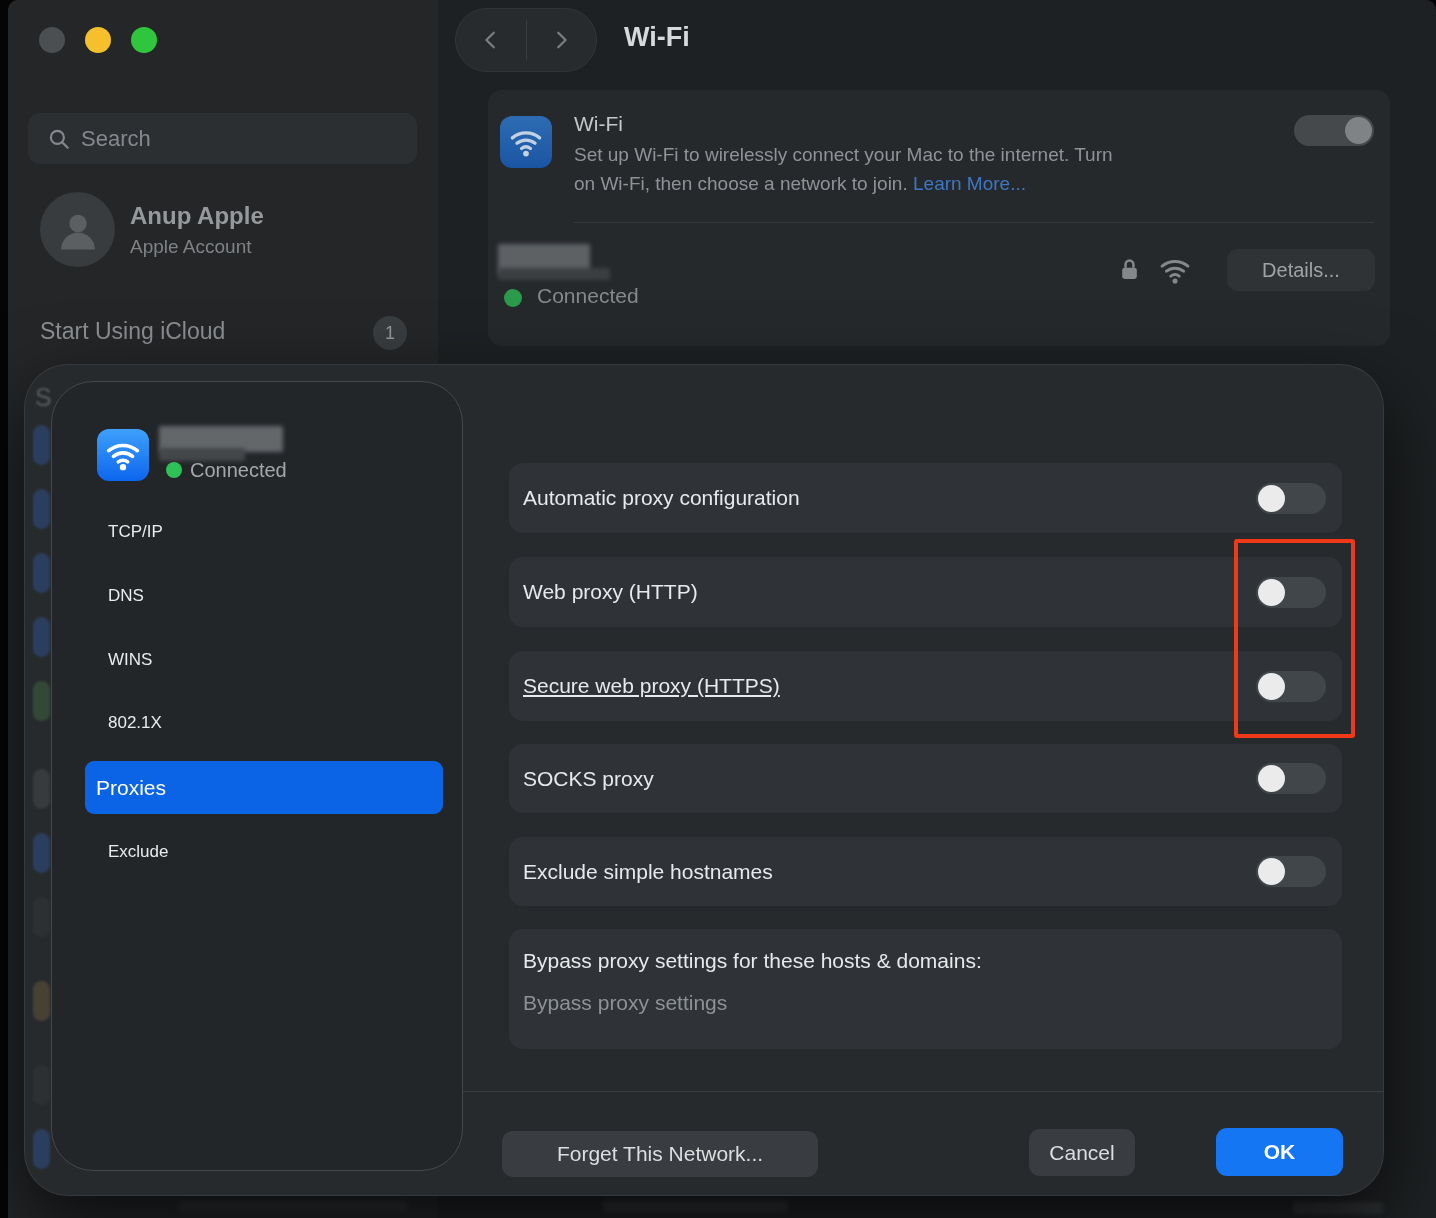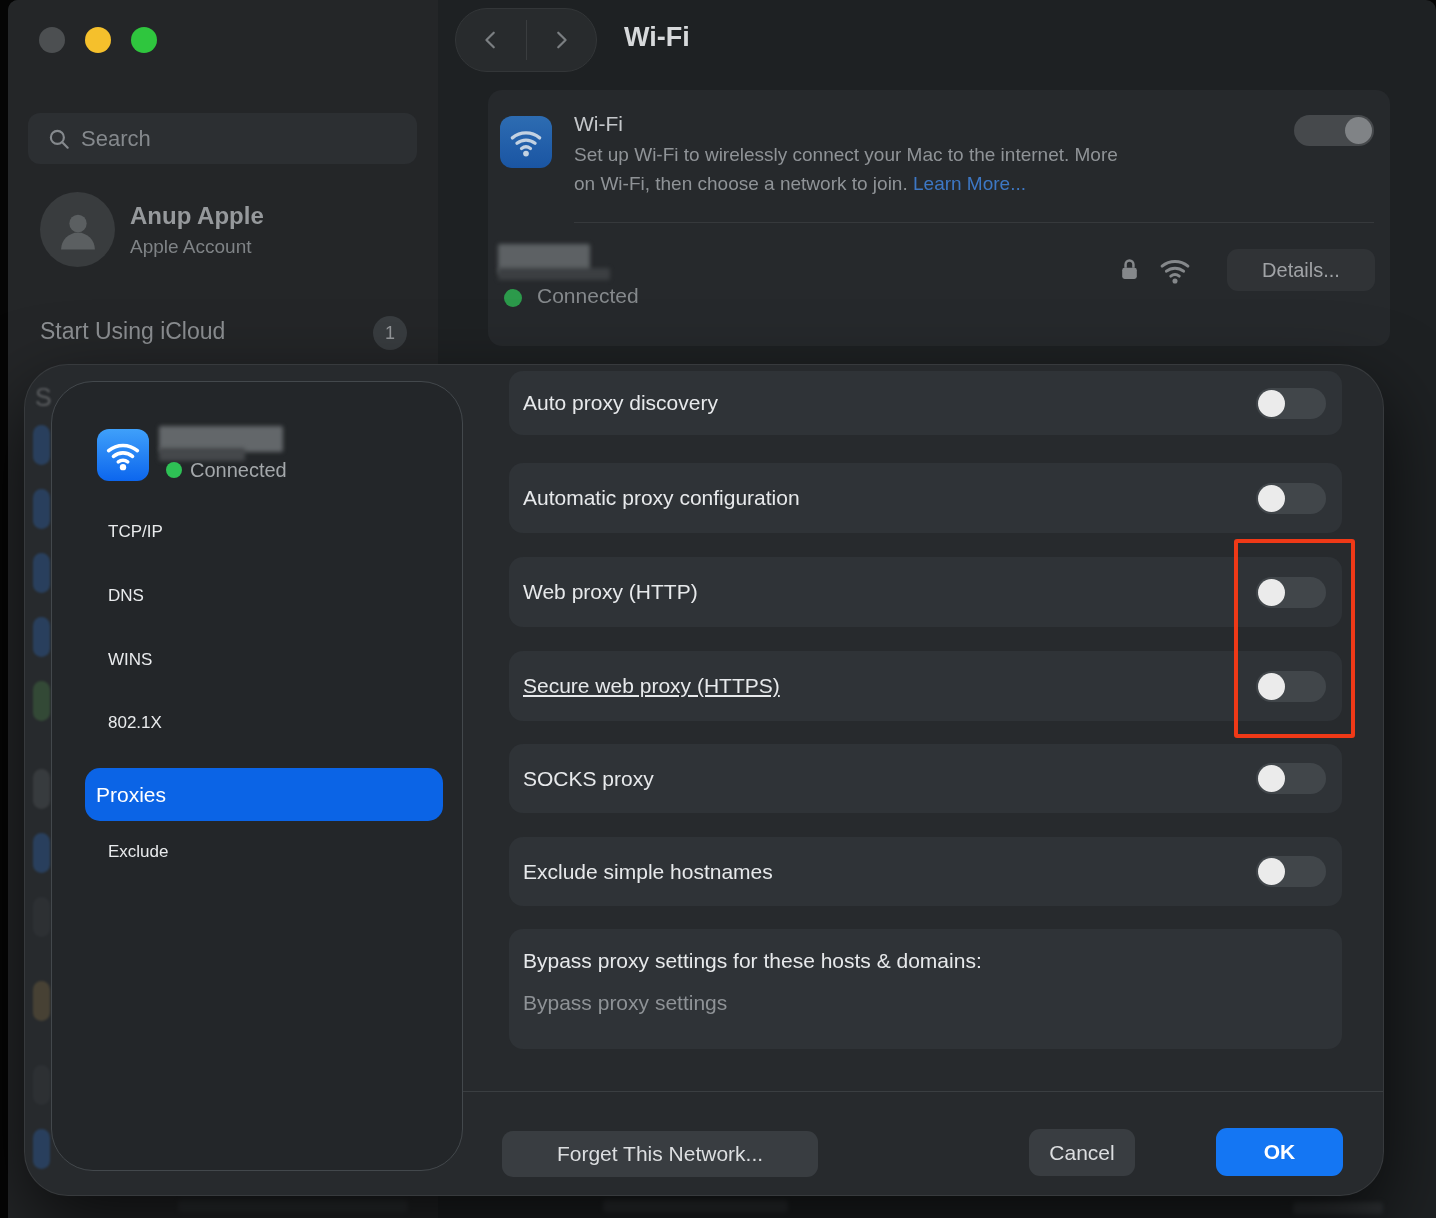--- a/index.html
+++ b/index.html
@@ -43,23 +43,23 @@
   .sliver{position:absolute;width:17px;height:40px;border-radius:9px;opacity:.33;filter:blur(1px);}
   .smudge{position:absolute;height:12px;background:#2e3134;filter:blur(2px);border-radius:4px;}
   
   .sheet{position:absolute;left:24px;top:364px;width:1360px;height:832px;border-radius:44px;
          background:#272a2d;border:1px solid rgba(255,255,255,.08);box-sizing:border-box;
          box-shadow:0 30px 80px rgba(0,0,0,.7);}
   .ghost-s{position:absolute;left:10px;top:18px;font-size:25px;color:rgba(150,153,156,.45);filter:blur(1px);}
   .panel{position:absolute;left:26px;top:16px;width:412px;height:790px;border-radius:42px;
          background:#232629;border:1.5px solid #43484c;box-sizing:border-box;}
   .panel-label{position:absolute;left:56px;height:28px;line-height:28px;font-size:17px;color:#e9ebed;}
-  .sel-pill{position:absolute;left:33px;top:379px;width:358px;height:53px;border-radius:15px;
+  .sel-pill{position:absolute;left:33px;top:379px;width:358px;height:53px;border-radius:9px;
             background:#0b64e6;display:flex;align-items:center;padding-left:11px;box-sizing:border-box;
-            color:#ffffff;font-size:21px;margin-top:7px;}
+            color:#ffffff;font-size:21px;}
   .sheet-connected{position:absolute;left:138px;top:74px;height:28px;line-height:28px;font-size:20px;color:#a4a8ab;}
   .row{position:absolute;left:484px;width:833px;border-radius:14px;background:#2f3337;
        display:flex;align-items:center;padding-left:14px;box-sizing:border-box;
        font-size:21px;color:#e7e9eb;}
   .row .switch{position:absolute;right:16px;width:70px;height:31px;background:#41464a;}
   .row .switch .knob{left:2px;width:27px;height:27px;}
   .bypass{position:absolute;left:484px;top:564px;width:833px;height:120px;border-radius:14px;background:#2f3337;
           padding:20px 0 0 14px;box-sizing:border-box;}
   .bypass .lbl{font-size:21px;color:#e7e9eb;}
   .bypass .ph{margin-top:18px;font-size:21px;color:#8e9296;}
@@ -122,21 +122,21 @@
     <div class="wifi-card">
       <div class="appicon abs" style="left:12px;top:26px;width:52px;height:52px;background:linear-gradient(#2d6cb2,#1a55a3);">
         <svg width="38" height="38" viewBox="0 0 24 24">
             <path d="M3.4 9.4a13.4 13.4 0 0 1 17.2 0" fill="none" stroke="#c3d2e2" stroke-width="2.1" stroke-linecap="round"></path>
             <path d="M6.3 12.8a9 9 0 0 1 11.4 0" fill="none" stroke="#c3d2e2" stroke-width="2.1" stroke-linecap="round"></path>
             <path d="M9.2 16.1a4.6 4.6 0 0 1 5.6 0" fill="none" stroke="#c3d2e2" stroke-width="2.1" stroke-linecap="round"></path>
             <circle cx="12" cy="19.3" r="1.8" fill="#c3d2e2"></circle>
           </svg>
       </div>
       <div class="title">Wi-Fi</div>
-      <div class="desc" style="top:50px;">Set up Wi-Fi to wirelessly connect your Mac to the internet. More</div>
+      <div class="desc" style="top:50px;">Set up Wi-Fi to wirelessly connect your Mac to the internet. Turn</div>
       <div class="desc" style="top:79px;">
         <span>on Wi-Fi, then choose a network to join. </span><span class="link">Learn More...</span>
       </div>
       <div class="switch abs" style="left:806px;top:25px;width:80px;height:31px;background:#46494c;">
         <div class="knob" style="right:2px;width:27px;height:27px;background:#808386;"></div>
       </div>
       <div class="card-div"></div>
 
       <div class="blurblock" style="left:10px;top:154px;width:92px;height:30px;"></div>
       <div class="blurblock" style="left:10px;top:178px;width:112px;height:12px;background:#3c3f42;"></div>
@@ -194,26 +194,20 @@
       <div class="sheet-connected">Connected</div>
 
       <div class="panel-label" style="top:136px;">TCP/IP</div>
       <div class="panel-label" style="top:200px;">DNS</div>
       <div class="panel-label" style="top:264px;">WINS</div>
       <div class="panel-label" style="top:327px;">802.1X</div>
       <div class="sel-pill">Proxies</div>
       <div class="panel-label" style="top:456px;">Exclude</div>
     </div>
 
-    <div class="row" style="top:6px;height:64px;">
-      <span>Auto proxy discovery</span>
-      <div class="switch">
-          <div class="knob"></div>
-        </div>
-    </div>
     <div class="row" style="top:98px;height:70px;">
       <span>Automatic proxy configuration</span>
       <div class="switch">
           <div class="knob"></div>
         </div>
     </div>
     <div class="row" style="top:192px;height:70px;">
       <span>Web proxy (HTTP)</span>
       <div class="switch">
           <div class="knob"></div>

